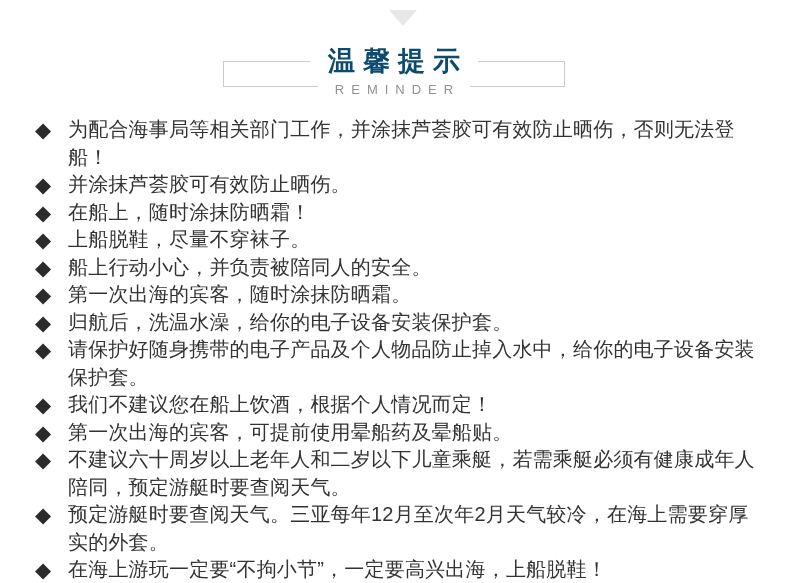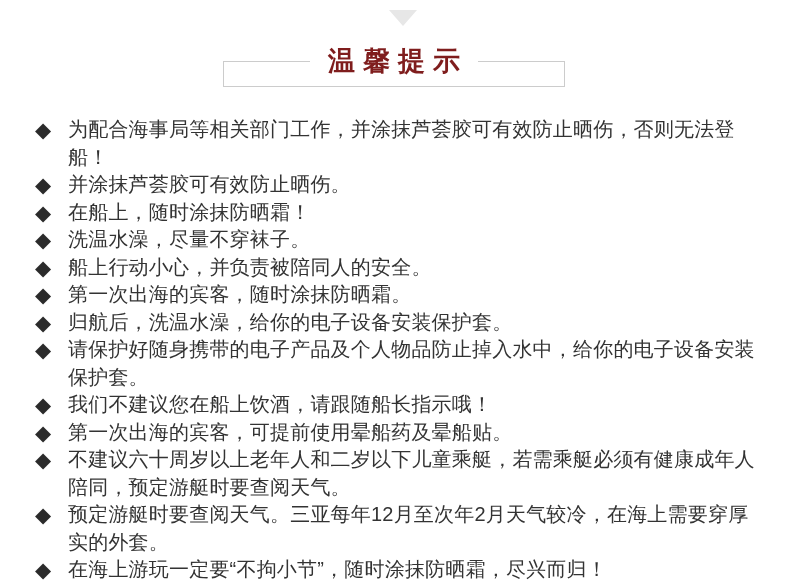--- a/index.html
+++ b/index.html
@@ -46,21 +46,21 @@
     text-align: center;
     white-space: nowrap;
   }
   .title {
     display: inline-block;
     background: #ffffff;
     padding: 0 10px;
     font-size: 27px;
     line-height: 29px;
     font-weight: bold;
-    color: #7f1d1d;
+    color: #0c4a6e;
     letter-spacing: 8px;
     text-indent: 8px;
   }
   .subtitle-row {
     position: absolute;
     left: 223px;
     top: 80px;
     width: 342px;
     text-align: center;
     white-space: nowrap;
@@ -112,73 +112,76 @@
 <div class="page">
 
   <div class="triangle-down"></div>
 
   <div class="header-box"></div>
 
   <div class="title-row">
     <span class="title">温馨提示</span>
   </div>
 
+  <div class="subtitle-row">
+    <span class="subtitle">REMINDER</span>
+  </div>
 
   <ul class="notice-list">
     <li class="notice-item" id="notice-item-template" hidden="">
       <span class="bullet"></span>
       <span class="item-text"></span>
     </li>
   <li class="notice-item">
       <span class="bullet">◆</span>
       <span class="item-text">为配合海事局等相关部门工作，并涂抹芦荟胶可有效防止晒伤，否则无法登船！</span>
     </li>
       <li class="notice-item">
       <span class="bullet">◆</span>
       <span class="item-text">并涂抹芦荟胶可有效防止晒伤。</span>
     </li>
       <li class="notice-item">
       <span class="bullet">◆</span>
       <span class="item-text">在船上，随时涂抹防晒霜！</span>
     </li>
       <li class="notice-item">
       <span class="bullet">◆</span>
-      <span class="item-text">洗温水澡，尽量不穿袜子。</span>
+      <span class="item-text">上船脱鞋，尽量不穿袜子。</span>
     </li>
       <li class="notice-item">
       <span class="bullet">◆</span>
       <span class="item-text">船上行动小心，并负责被陪同人的安全。</span>
     </li>
       <li class="notice-item">
       <span class="bullet">◆</span>
       <span class="item-text">第一次出海的宾客，随时涂抹防晒霜。</span>
     </li>
       <li class="notice-item">
       <span class="bullet">◆</span>
       <span class="item-text">归航后，洗温水澡，给你的电子设备安装保护套。</span>
     </li>
       <li class="notice-item">
       <span class="bullet">◆</span>
       <span class="item-text">请保护好随身携带的电子产品及个人物品防止掉入水中，给你的电子设备安装保护套。</span>
     </li>
       <li class="notice-item">
       <span class="bullet">◆</span>
-      <span class="item-text">我们不建议您在船上饮酒，请跟随船长指示哦！</span>
+      <span class="item-text">我们不建议您在船上饮酒，根据个人情况而定！</span>
     </li>
       <li class="notice-item">
       <span class="bullet">◆</span>
       <span class="item-text">第一次出海的宾客，可提前使用晕船药及晕船贴。</span>
     </li>
       <li class="notice-item">
       <span class="bullet">◆</span>
       <span class="item-text">不建议六十周岁以上老年人和二岁以下儿童乘艇，若需乘艇必须有健康成年人陪同，预定游艇时要查阅天气。</span>
     </li>
       <li class="notice-item">
       <span class="bullet">◆</span>
       <span class="item-text">预定游艇时要查阅天气。三亚每年12月至次年2月天气较冷，在海上需要穿厚实的外套。</span>
     </li>
       <li class="notice-item">
       <span class="bullet">◆</span>
-      <span class="item-text">在海上游玩一定要“不拘小节”，随时涂抹防晒霜，尽兴而归！</span>
+      <span class="item-text">在海上游玩一定要“不拘小节”，一定要高兴出海，上船脱鞋！</span>
     </li>
     </ul>
 
 </div>
 
 </body></html>

